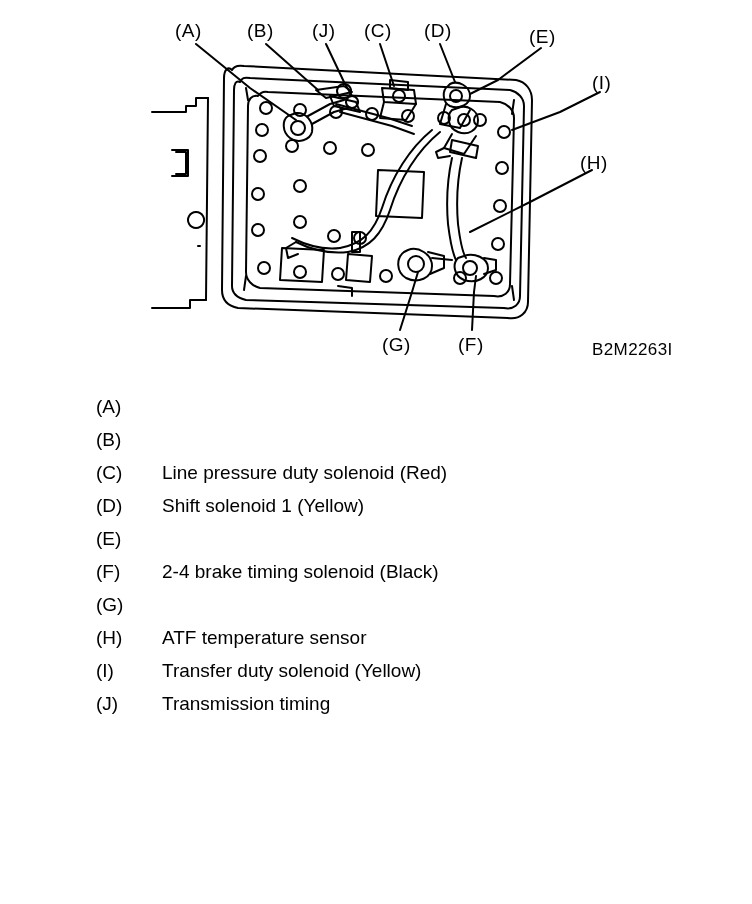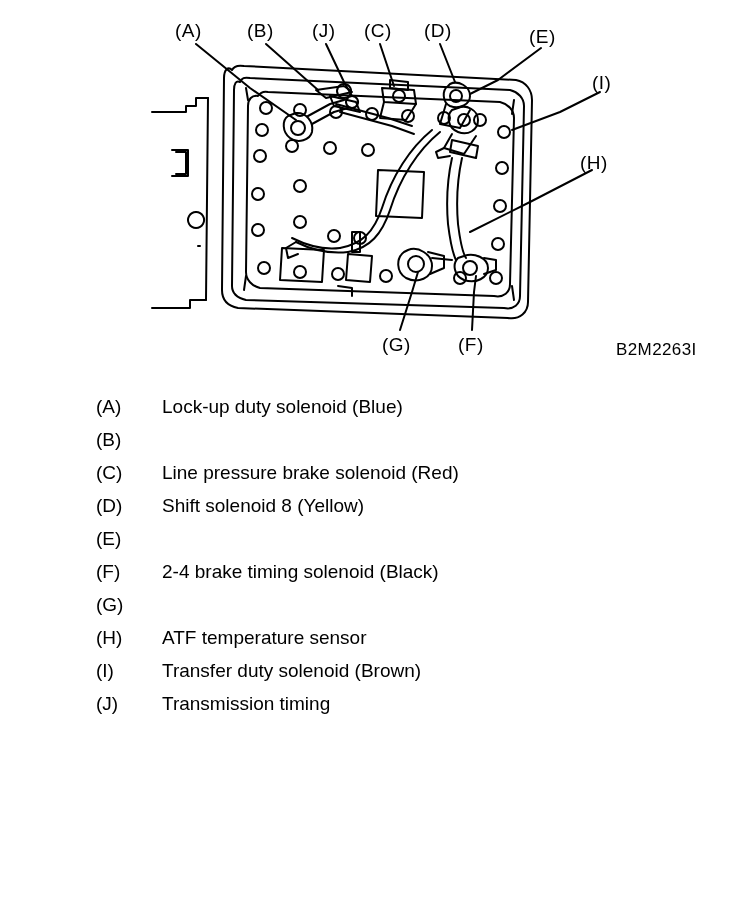--- a/index.html
+++ b/index.html
@@ -29,21 +29,21 @@
     font-family: "Liberation Sans", sans-serif;
     font-size: 19px;
     font-weight: 400;
     letter-spacing: 0.5px;
     color: #000;
     white-space: nowrap;
   }
 
   #figure-code {
     position: absolute;
-    left: 616px;
+    left: 592px;
     top: 340px;
     font-family: "Liberation Sans", sans-serif;
     font-size: 17px;
     letter-spacing: 0.4px;
     color: #000;
     white-space: nowrap;
   }
 
   #legend {
     position: absolute;
@@ -210,48 +210,47 @@
   <div class="callout-label" style="left:580px; top:152px;">(H)</div>
   <div class="callout-label" style="left:382px; top:334px;">(G)</div>
   <div class="callout-label" style="left:458px; top:334px;">(F)</div>
 
   <div id="figure-code">B2M2263I</div>
 </div>
 
 <div id="legend">
   <div class="legend-row">
     <div class="legend-key">(A)</div>
-    <div class="legend-text">Lock-up duty solenoid (Blue)</div>
   </div>
   <div class="legend-row">
     <div class="legend-key">(B)</div>
   </div>
   <div class="legend-row">
     <div class="legend-key">(C)</div>
-    <div class="legend-text">Line pressure brake solenoid (Red)</div>
+    <div class="legend-text">Line pressure duty solenoid (Red)</div>
   </div>
   <div class="legend-row">
     <div class="legend-key">(D)</div>
-    <div class="legend-text">Shift solenoid 8 (Yellow)</div>
+    <div class="legend-text">Shift solenoid 1 (Yellow)</div>
   </div>
   <div class="legend-row">
     <div class="legend-key">(E)</div>
   </div>
   <div class="legend-row">
     <div class="legend-key">(F)</div>
     <div class="legend-text">2-4 brake timing solenoid (Black)</div>
   </div>
   <div class="legend-row">
     <div class="legend-key">(G)</div>
   </div>
   <div class="legend-row">
     <div class="legend-key">(H)</div>
     <div class="legend-text">ATF temperature sensor</div>
   </div>
   <div class="legend-row">
     <div class="legend-key">(I)</div>
-    <div class="legend-text">Transfer duty solenoid (Brown)</div>
+    <div class="legend-text">Transfer duty solenoid (Yellow)</div>
   </div>
   <div class="legend-row">
     <div class="legend-key">(J)</div>
     <div class="legend-text">Transmission timing</div>
   </div>
 </div>
 
 </body></html>

